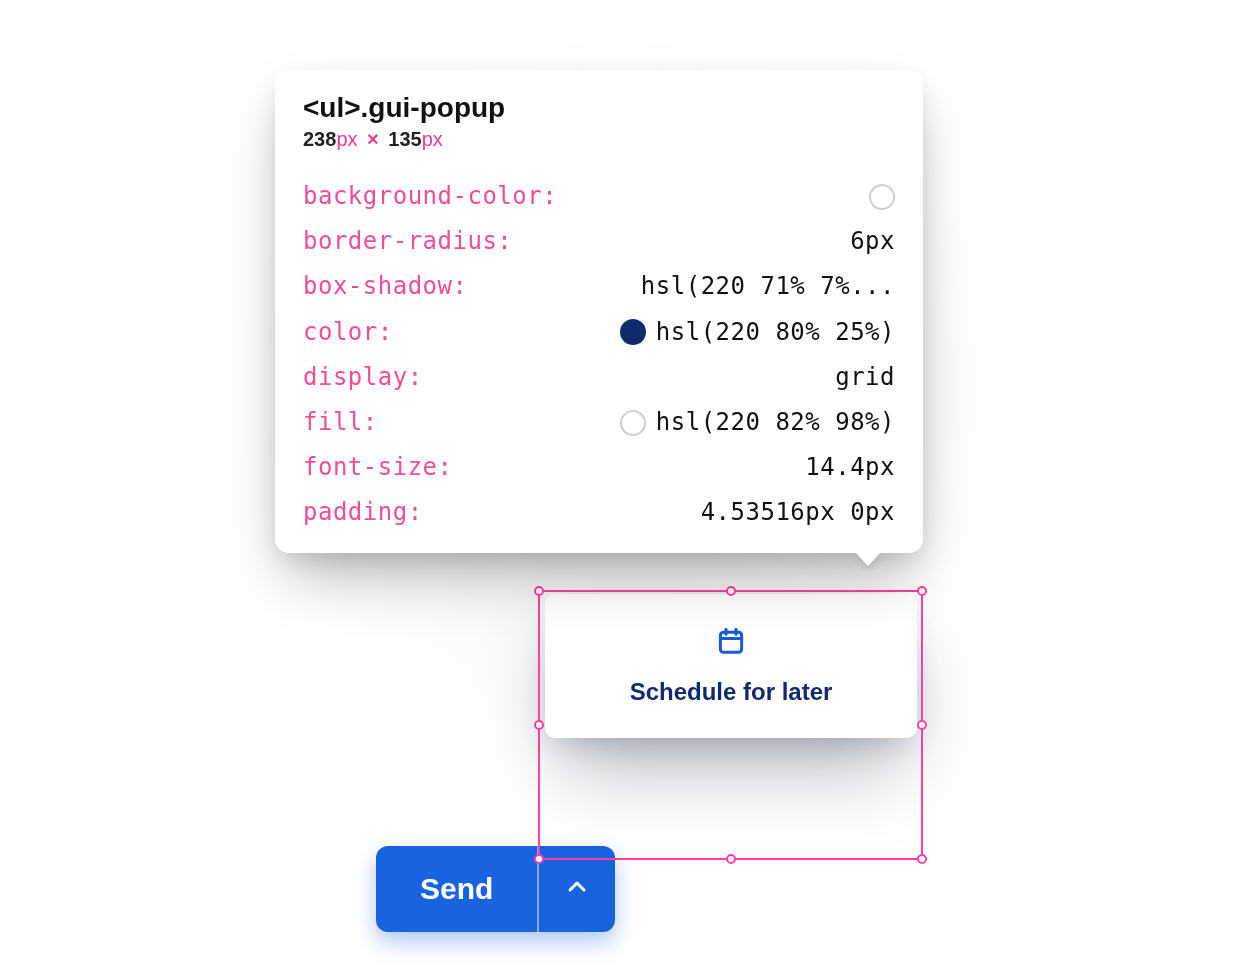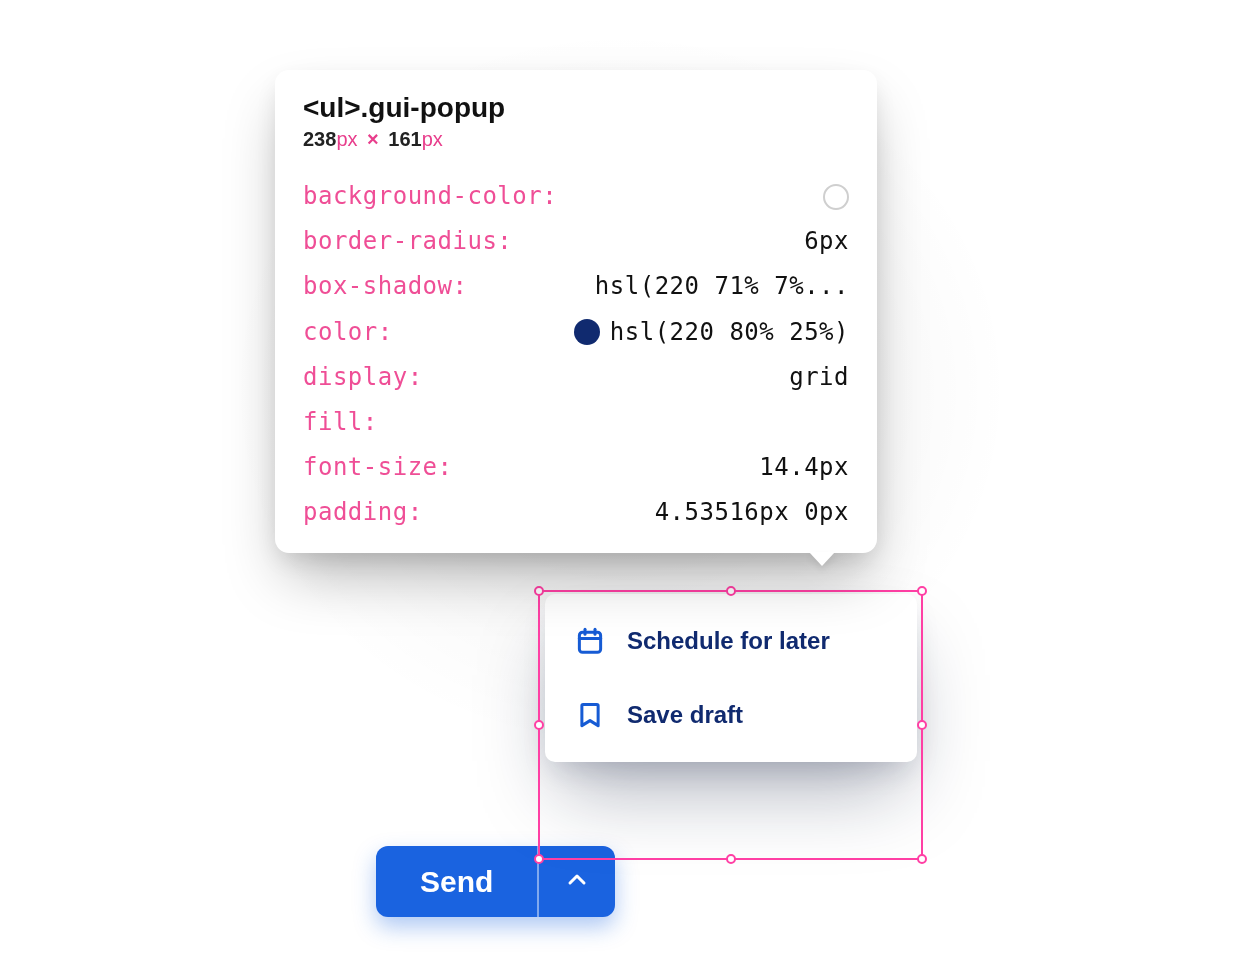--- a/index.html
+++ b/index.html
@@ -10,21 +10,21 @@
     font-family: -apple-system, BlinkMacSystemFont, "Segoe UI", Helvetica, Arial, sans-serif;
     position: relative;
     overflow: hidden;
   }
 
   
   .tooltip {
     position: absolute;
     left: 275px;
     top: 70px;
-    width: 602px;
+    width: 648px;
     background: #ffffff;
     border-radius: 14px;
     box-shadow:
       0 30px 60px -10px rgba(0,0,0,0.28),
       0 10px 25px -5px rgba(0,0,0,0.12);
     padding: 22px 28px 24px 28px;
     z-index: 40;
   }
   .tooltip::after {
     content: "";
@@ -58,20 +58,21 @@
     display: grid;
     row-gap: 14px;
   }
   .tt-row {
     display: flex;
     align-items: center;
     font-family: ui-monospace, SFMono-Regular, Menlo, Consolas, monospace;
     font-size: 24px;
     line-height: 1.3;
     letter-spacing: 0.5px;
+    justify-content: flex-end;
   }
   .tt-prop {
     color: #ef4e96;
     white-space: nowrap;
   }
   .tt-colon { color: #ef4e96; }
   .tt-val {
     flex: 1;
     text-align: right;
     color: #111;
@@ -136,33 +137,34 @@
   .gui-popup li {
     list-style: none;
     display: flex;
     align-items: center;
     gap: 22px;
     padding: 22px 30px;
     font-size: 24px;
     font-weight: 700;
     color: #102a6f;
     cursor: pointer;
+    flex-direction: column;
   }
   .gui-popup li .mi-icon {
     width: 30px; height: 30px;
     flex: 0 0 30px;
     color: #165bd4;
   }
 
   
   .send-split {
     position: absolute;
     left: 376px;
     top: 846px;
-    height: 71px;
+    height: 86px;
     display: flex;
     border-radius: 12px;
     overflow: hidden;
     background: #1a63e0;
     box-shadow: 0 10px 22px rgba(26,99,224,0.35);
     z-index: 10;
   }
   .send-split .send-main {
     padding: 0 44px;
     display: flex;
@@ -200,21 +202,21 @@
 
 <div class="backdrop-glow"></div>
 
 <div class="tooltip">
   <div class="tt-title">
     <span class="tag">&lt;ul&gt;</span><span class="cls">.gui-popup</span>
   </div>
   <div class="tt-dims">
     <span>238</span><span class="px">px</span>
     <span class="times">×</span>
-    <span>161</span><span class="px">px</span>
+    <span>135</span><span class="px">px</span>
   </div>
 
   <div class="tt-rows" id="tt-rows">
       <div class="tt-row">
         <span class="tt-prop">background-color</span>
         <span class="tt-colon">:</span>
         <span class="tt-val">
           <span class="swatch" style="background: rgb(255, 255, 255);"></span>
         </span>
       </div>
@@ -243,20 +245,24 @@
       <div class="tt-row">
         <span class="tt-prop">display</span>
         <span class="tt-colon">:</span>
         <span class="tt-val">
           <span>grid</span>
         </span>
       </div>
       <div class="tt-row">
         <span class="tt-prop">fill</span>
         <span class="tt-colon">:</span>
+        <span class="tt-val">
+          <span class="swatch" style="background: rgb(255, 255, 255);"></span>
+          <span>hsl(220 82% 98%)</span>
+        </span>
       </div>
       <div class="tt-row">
         <span class="tt-prop">font-size</span>
         <span class="tt-colon">:</span>
         <span class="tt-val">
           <span>14.4px</span>
         </span>
       </div>
       <div class="tt-row">
         <span class="tt-prop">padding</span>
@@ -281,26 +287,20 @@
 
 <ul class="gui-popup" id="gui-popup">
     <li>
       <span class="mi-icon"><svg viewBox="0 0 24 24" fill="none" stroke="currentColor" stroke-width="2.4" stroke-linecap="round" stroke-linejoin="round">
           <rect x="3.5" y="5" width="17" height="16" rx="2.5"></rect>
           <line x1="3.5" y1="10" x2="20.5" y2="10"></line>
           <line x1="8" y1="2.5" x2="8" y2="6.5"></line>
           <line x1="16" y1="2.5" x2="16" y2="6.5"></line>
         </svg></span>
       <span>Schedule for later</span>
-    </li>
-    <li>
-      <span class="mi-icon"><svg viewBox="0 0 24 24" fill="none" stroke="currentColor" stroke-width="2.4" stroke-linecap="round" stroke-linejoin="round">
-          <path d="M6.5 3.5h11a1 1 0 0 1 1 1v16l-6.5-4-6.5 4v-16a1 1 0 0 1 1-1z"></path>
-        </svg></span>
-      <span>Save draft</span>
     </li>
   </ul>
 
 <div class="send-split">
   <div class="send-main">
     <span>Send</span>
   </div>
   <div class="send-chevron">
     <span>
       <svg viewBox="0 0 24 24" fill="none" stroke="currentColor" stroke-width="3" stroke-linecap="round" stroke-linejoin="round">

